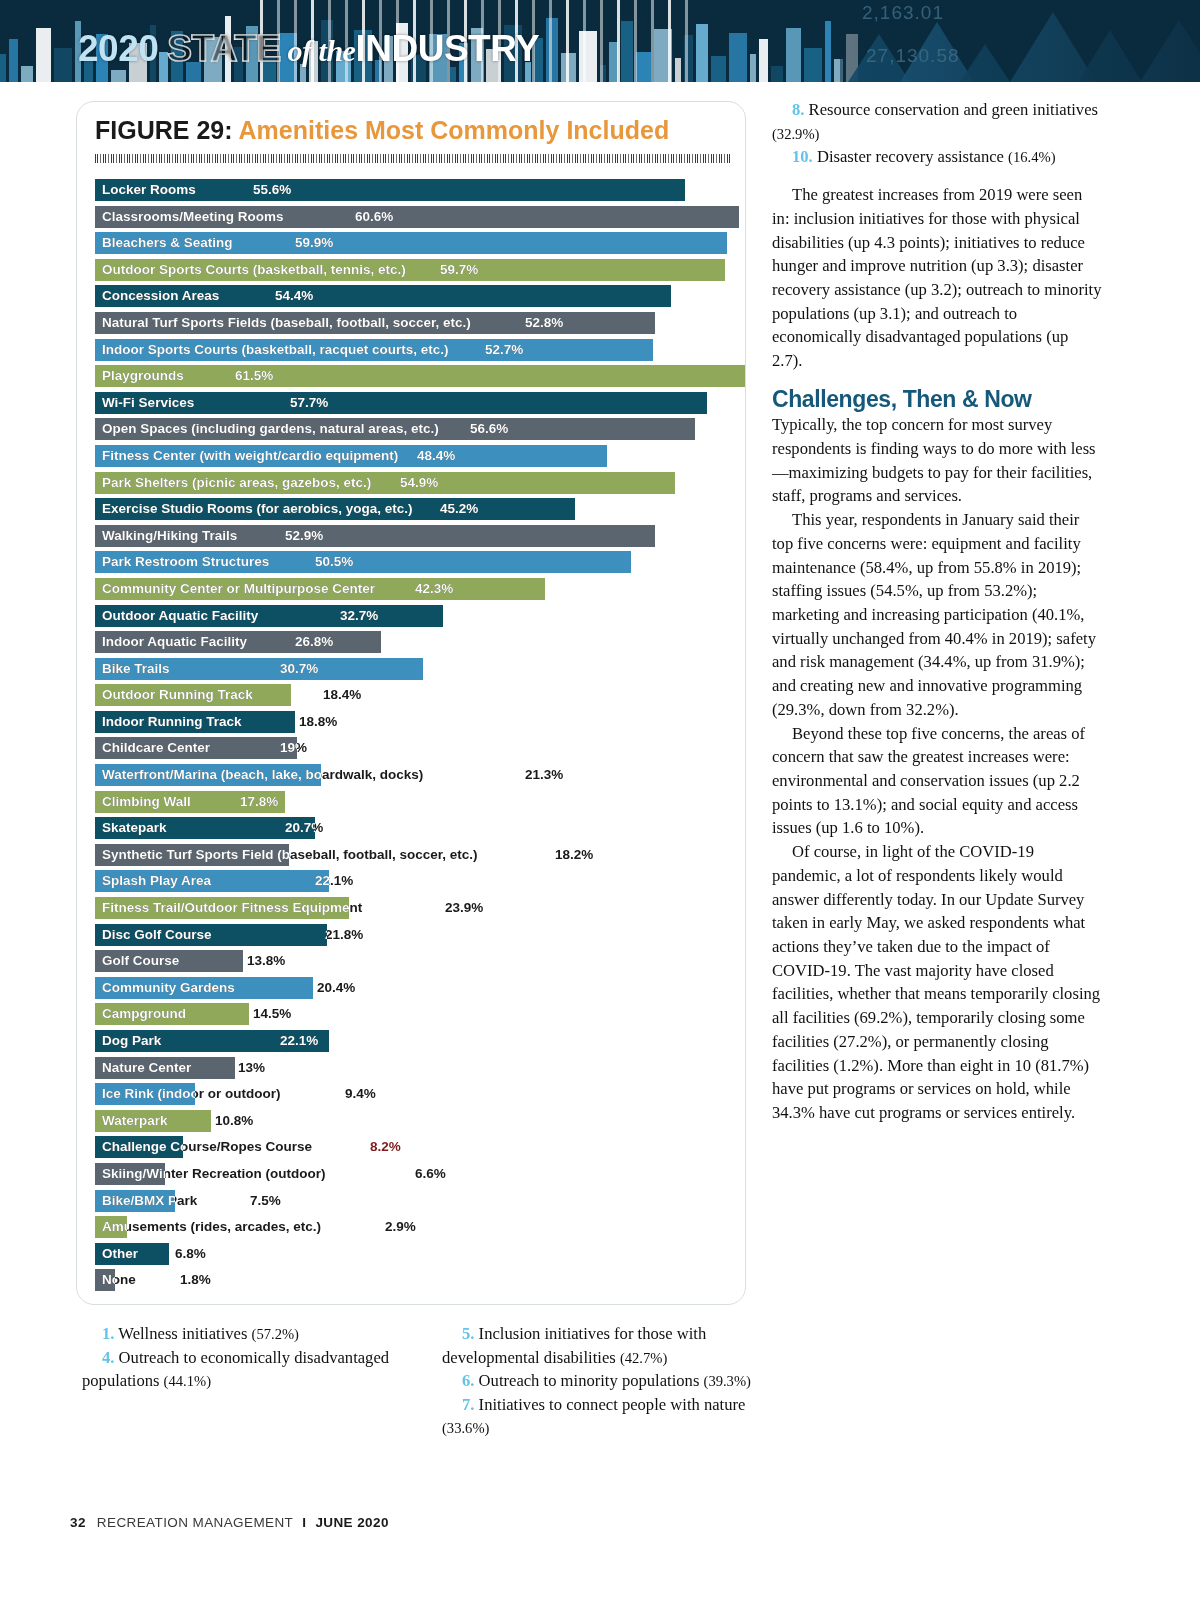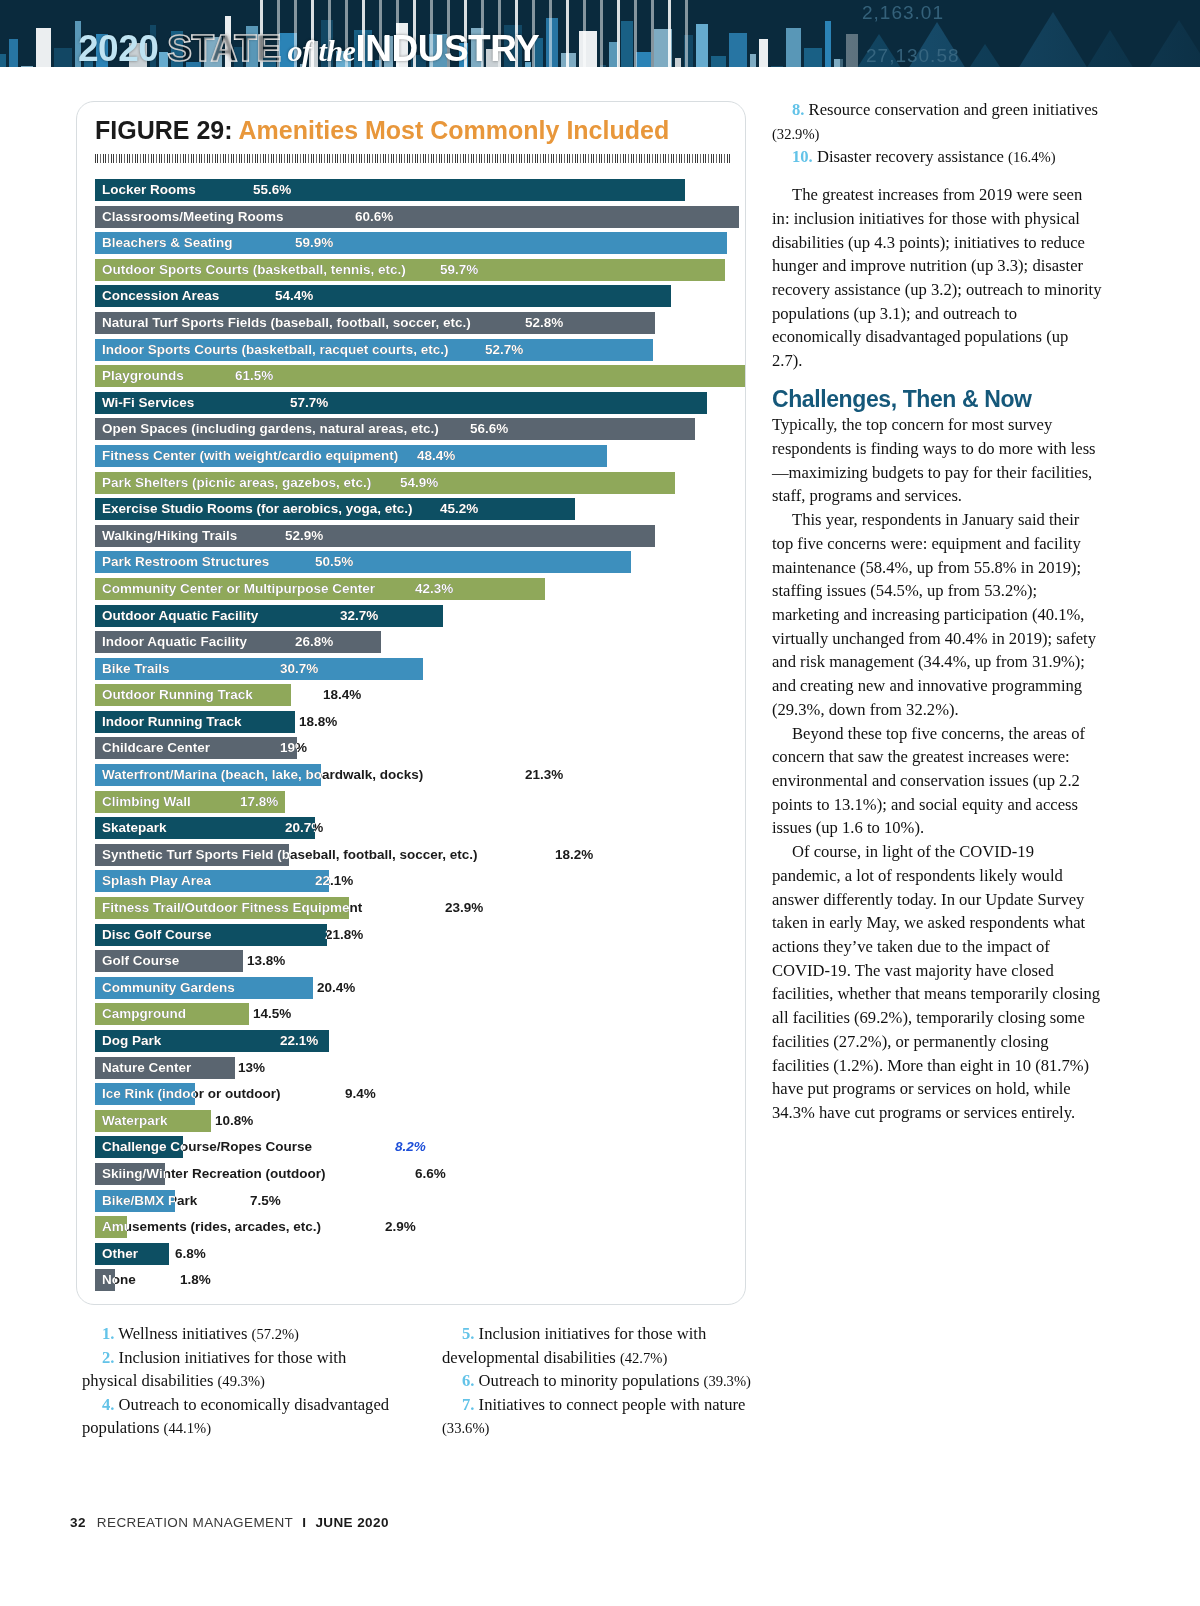--- a/index.html
+++ b/index.html
@@ -6,21 +6,21 @@
   html, body { margin:0; padding:0; }
   body {
     width:1200px; height:1606px; position:relative;
     background:#ffffff;
     font-family:"Liberation Sans", sans-serif;
     overflow:hidden;
   }
 
   
   #masthead {
-    position:absolute; left:0; top:0; width:1200px; height:67px;
+    position:absolute; left:0; top:0; width:1200px; height:82px;
     background:#0a2a3d;
     overflow:hidden;
   }
   .mh-bars { position:absolute; left:0; top:0; width:1200px; height:82px; }
   .mh-bar { position:absolute; bottom:0; }
   .mh-tri { position:absolute; bottom:0; width:0; height:0; }
   .mh-num {
     position:absolute; color:#3c6b85; font-size:19px; letter-spacing:1px;
     font-family:"Liberation Sans", sans-serif; opacity:.85;
   }
@@ -677,21 +677,21 @@
         <div class="val" style="left: 120px; color: rgb(26, 26, 26);">10.8%</div>
       </div>
       <div class="bar-row">
         <div class="bar" style="width: 88px; background: rgb(13, 79, 99);"></div>
         <div class="label-wrap">
           <div class="lbl-dark">Challenge Course/Ropes Course</div>
           <div class="lbl-clip" style="width: 88px;">
             <span>Challenge Course/Ropes Course</span>
           </div>
         </div>
-        <div class="val" style="left: 300px; color: #1d4ed8; font-style: italic;">8.2%</div>
+        <div class="val" style="left: 275px; color: #7f1d1d;">8.2%</div>
       </div>
       <div class="bar-row">
         <div class="bar" style="width: 70px; background: rgb(90, 101, 112);"></div>
         <div class="label-wrap">
           <div class="lbl-dark">Skiing/Winter Recreation (outdoor)</div>
           <div class="lbl-clip" style="width: 70px;">
             <span>Skiing/Winter Recreation (outdoor)</span>
           </div>
         </div>
         <div class="val" style="left: 320px; color: rgb(26, 26, 26);">6.6%</div>
@@ -735,21 +735,20 @@
           </div>
         </div>
         <div class="val" style="left: 85px; color: rgb(26, 26, 26);">1.8%</div>
       </div>
     </div>
 </div>
 
 <div id="list-cols">
   <div class="list-col" id="list-col-1">
       <p class="li"><span class="num">1.</span><span> Wellness initiatives </span><span class="pct">(57.2%)</span></p>
-      <p class="li"><span class="num">2.</span><span> Inclusion initiatives for those with physical disabilities </span><span class="pct">(49.3%)</span></p>
       <p class="li"><span class="num">4.</span><span> Outreach to economically dis­advantaged populations </span><span class="pct">(44.1%)</span></p>
     </div>
   <div class="list-col" id="list-col-2">
       <p class="li"><span class="num">5.</span><span> Inclusion initiatives for those with developmental disabilities </span><span class="pct">(42.7%)</span></p>
       <p class="li"><span class="num">6.</span><span> Outreach to minority popula­tions </span><span class="pct">(39.3%)</span></p>
       <p class="li"><span class="num">7.</span><span> Initiatives to connect people with nature </span><span class="pct">(33.6%)</span></p>
     </div>
 </div>
 
 <div id="right-col">

